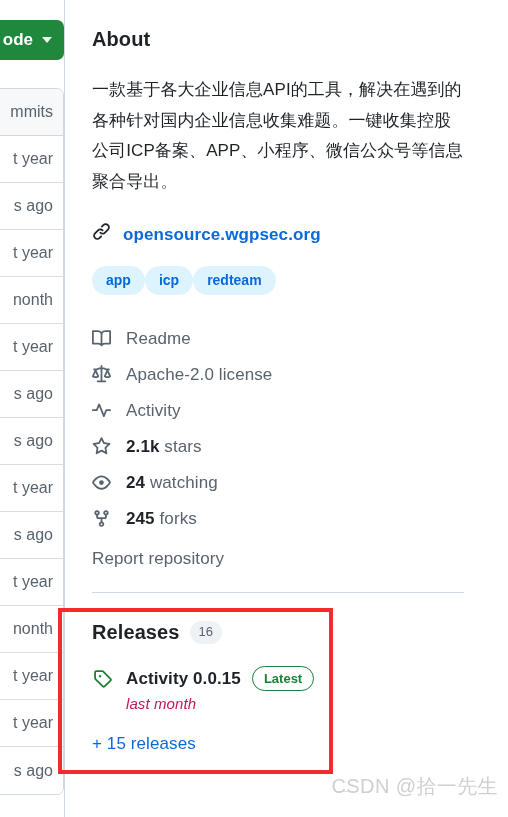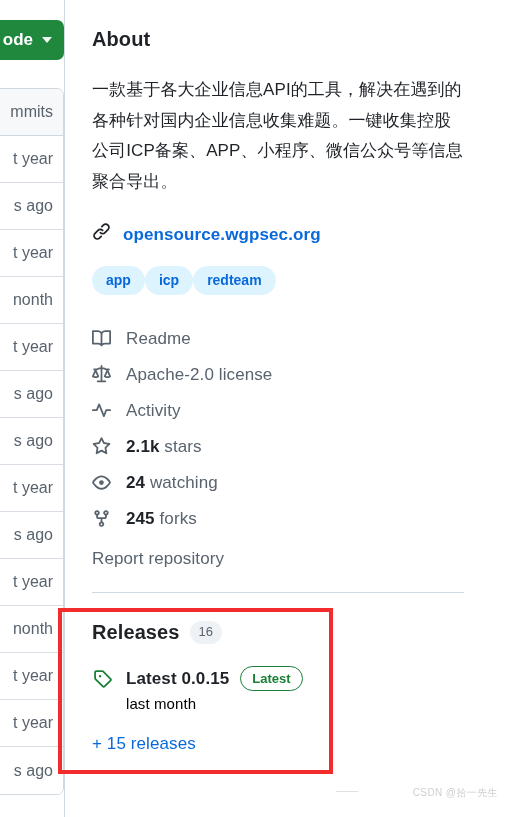--- a/index.html
+++ b/index.html
@@ -230,22 +230,23 @@
     color: #1a7f37;
     font-size: 13px;
     font-weight: 600;
     border-radius: 2em;
     padding: 3px 11px;
     line-height: 1.35;
   }
   #release-date {
     margin-top: 4px;
     font-size: 15px;
-    color: #000000;
-    letter-spacing: .1px;
+    color: #be185d;
+    letter-spacing: .1px;
+    font-style: italic;
   }
 
   #more-releases-link {
     margin-top: 22px;
     font-size: 17px;
     color: #0969da;
     text-decoration: none;
     display: inline-block;
     letter-spacing: .1px;
   }
@@ -260,21 +261,21 @@
     border: 4px solid #f22c2c;
     pointer-events: none;
     background: transparent;
   }
 
   
   #watermark {
     position: absolute;
     right: 10px;
     bottom: 17px;
-    font-size: 10px;
+    font-size: 20px;
     color: #d0d0d0;
     letter-spacing: .4px;
     white-space: nowrap;
   }
   #watermark-rule {
     position: absolute;
     right: 150px;
     bottom: 25px;
     width: 22px;
     height: 1px;
@@ -425,21 +426,21 @@
     </div>
 
     <div id="release-item">
       <span id="release-tag-icon">
         <svg width="19" height="19" viewBox="0 0 16 16" fill="currentColor" aria-hidden="true">
           <path d="M1 7.775V2.75C1 1.784 1.784 1 2.75 1h5.025c.464 0 .91.184 1.238.513l6.25 6.25a1.75 1.75 0 0 1 0 2.474l-5.026 5.026a1.75 1.75 0 0 1-2.474 0l-6.25-6.25A1.752 1.752 0 0 1 1 7.775Zm1.5 0c0 .066.026.13.073.177l6.25 6.25a.25.25 0 0 0 .354 0l5.025-5.025a.25.25 0 0 0 0-.354l-6.25-6.25a.25.25 0 0 0-.177-.073H2.75a.25.25 0 0 0-.25.25ZM6 5a1 1 0 1 1 0 2 1 1 0 0 1 0-2Z"></path>
         </svg>
       </span>
       <div>
         <div id="release-title-row">
-          <span id="release-name">Latest 0.0.15</span>
+          <span id="release-name">Activity 0.0.15</span>
           <span id="release-latest-badge">Latest</span>
         </div>
         <div id="release-date">last month</div>
       </div>
     </div>
 
     <a id="more-releases-link" href="#">+ 15 releases</a>
   </div>
 </div>
 

